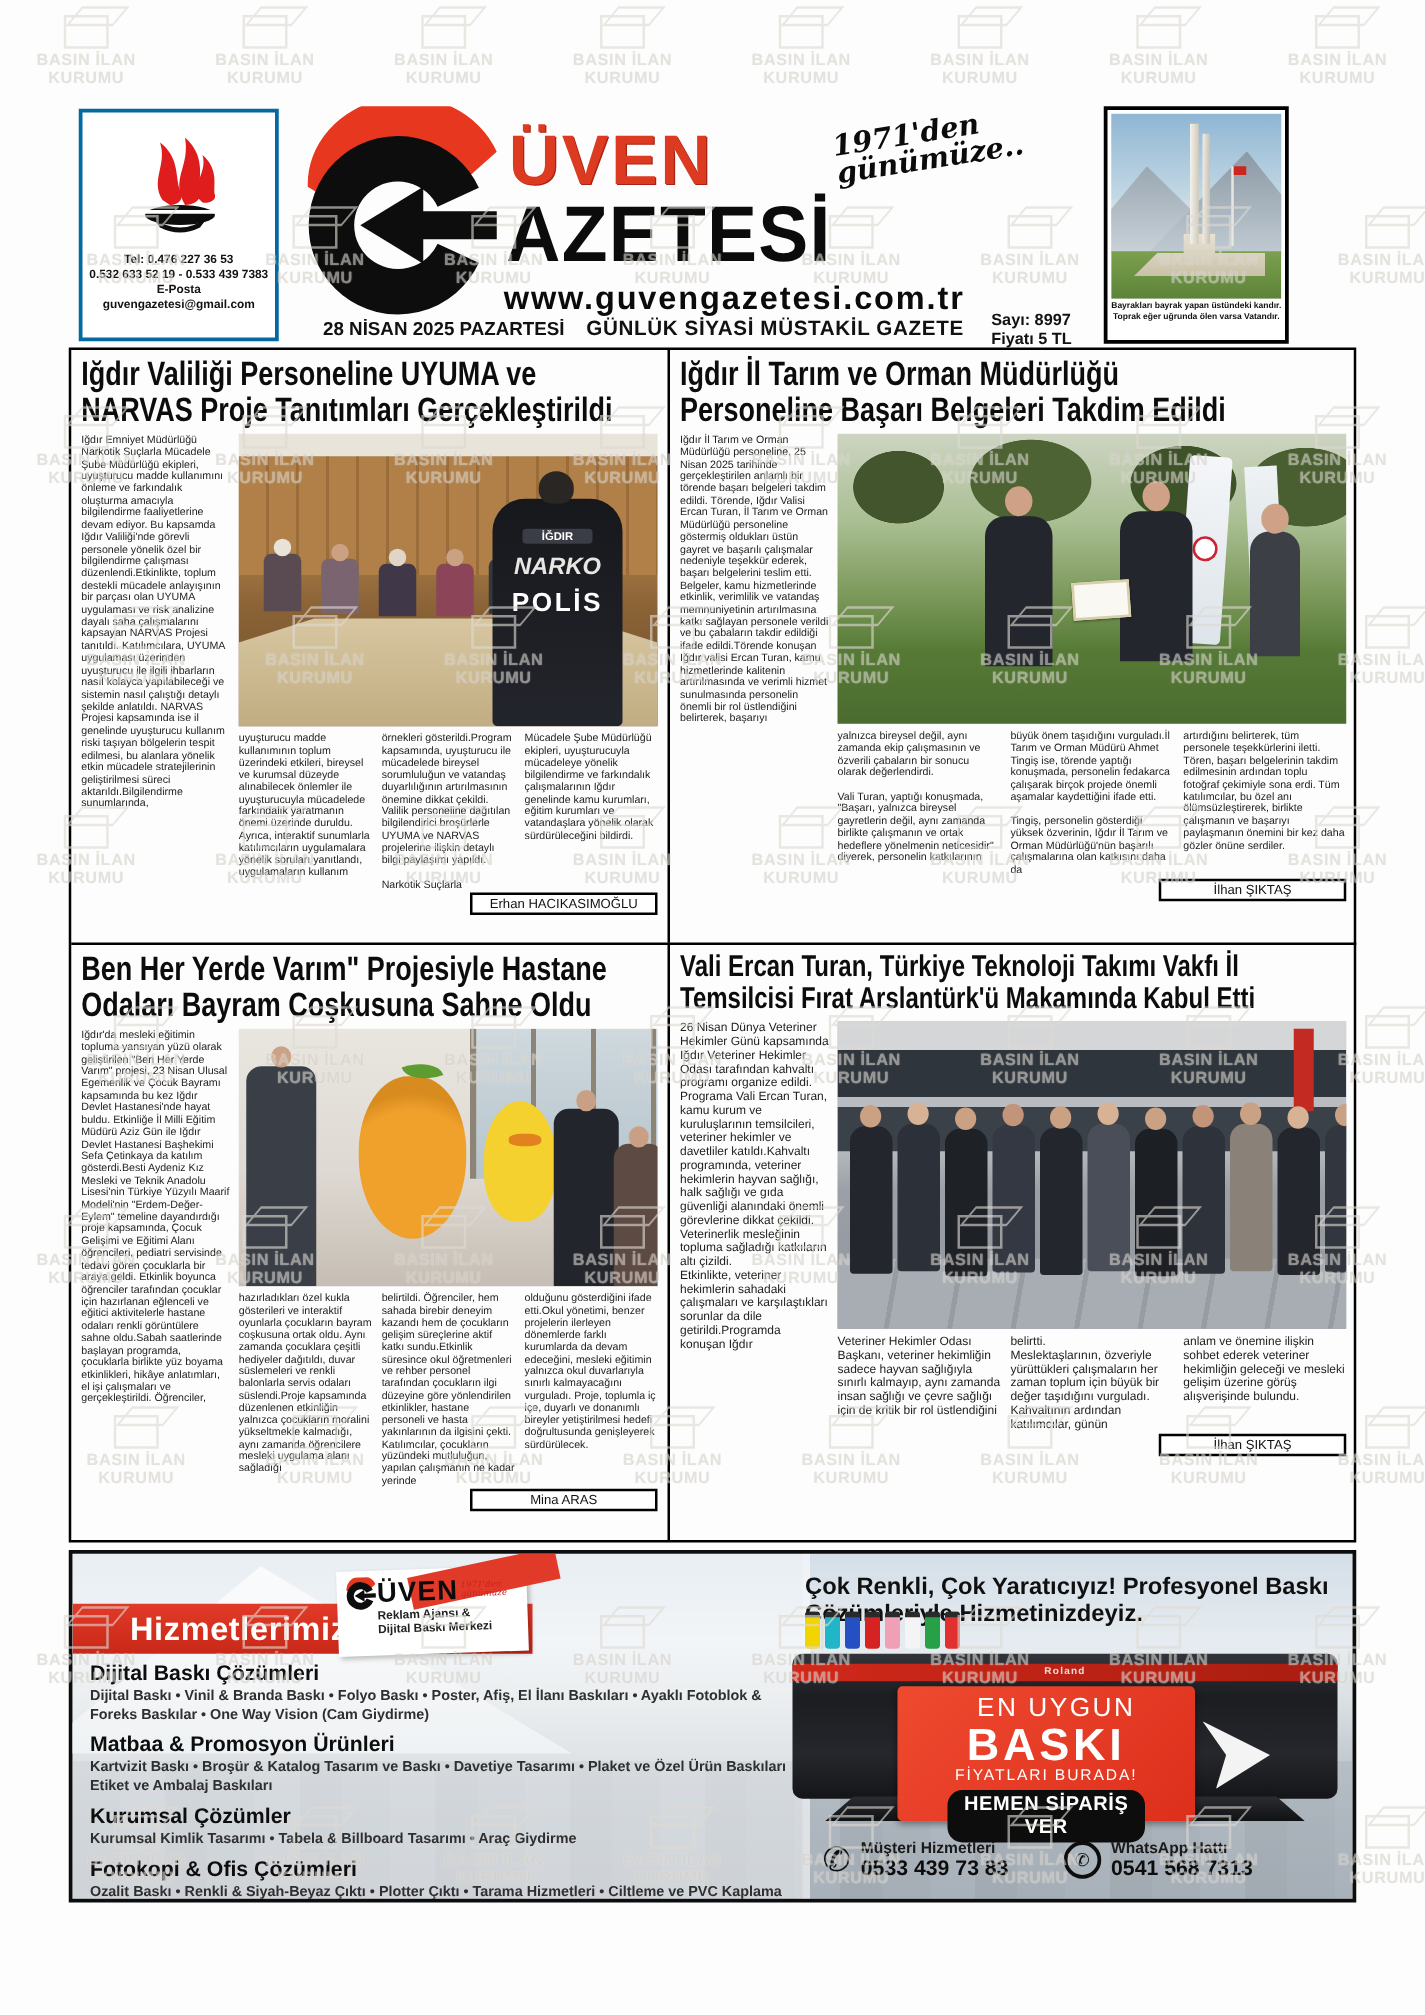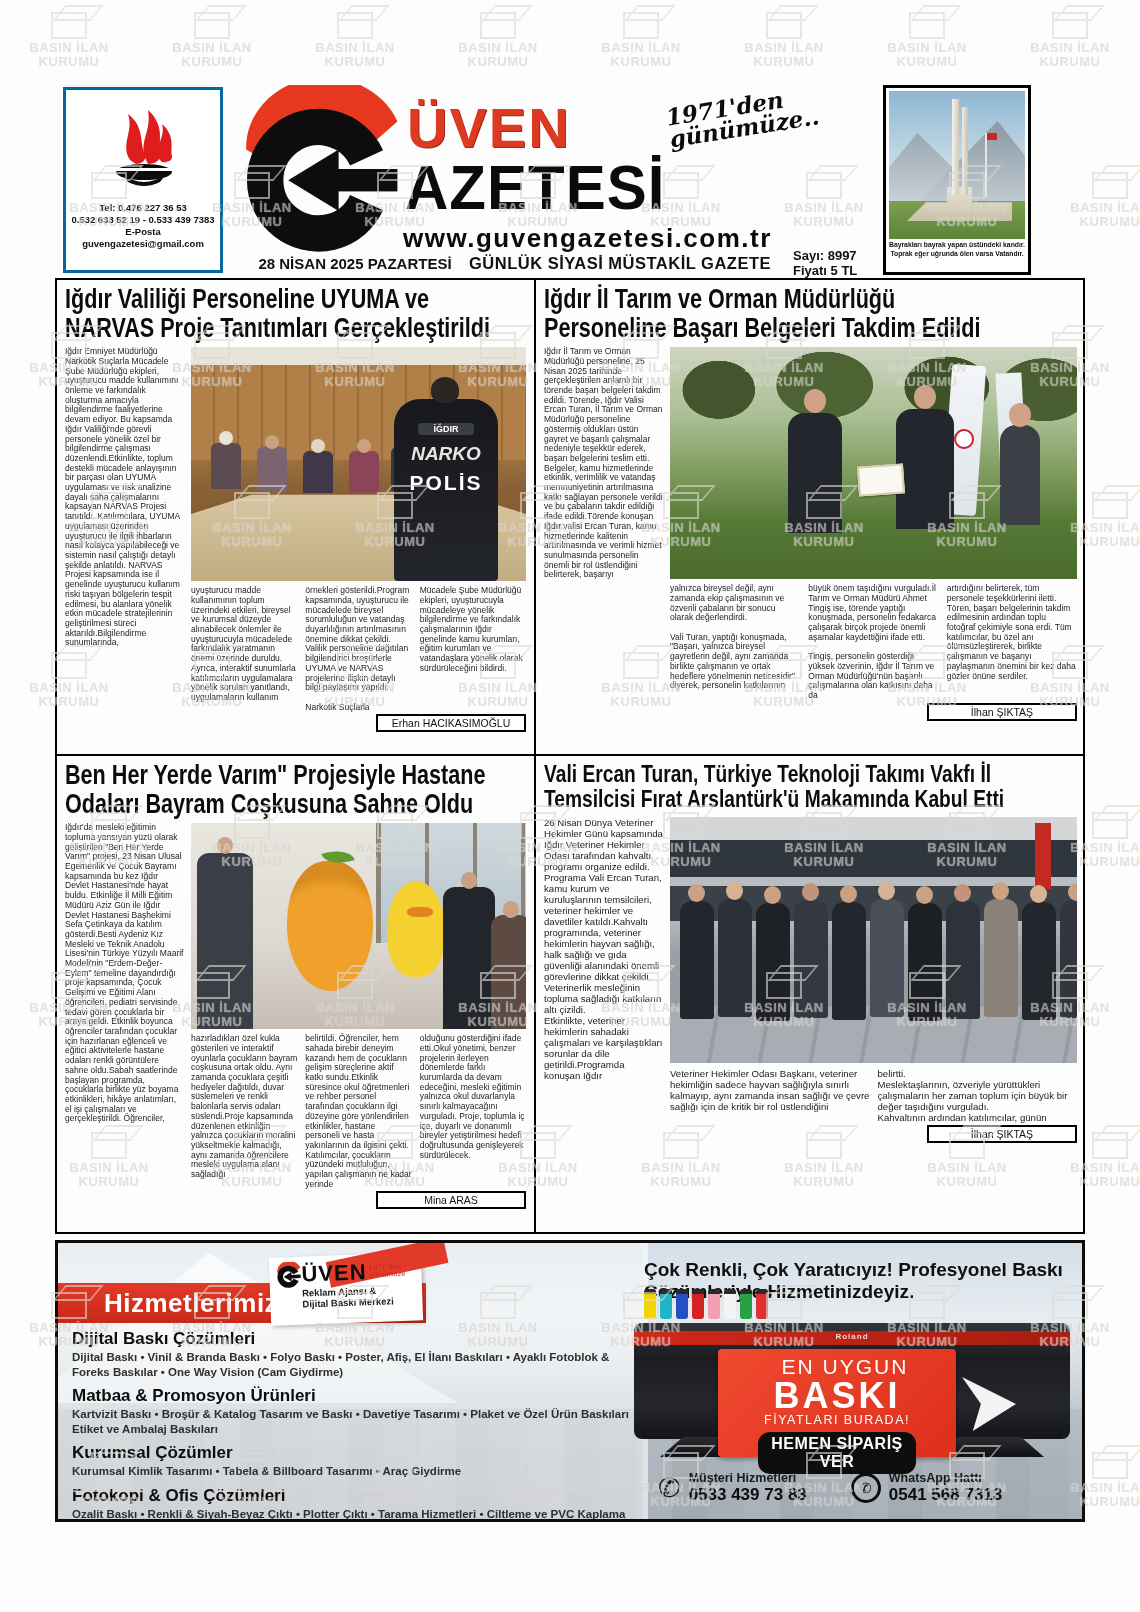--- a/index.html
+++ b/index.html
@@ -792,20 +792,21 @@
               </div>
             <div class="g-person" style="left:390px;top:83px;background:#32363e;">
                 <div class="g-head" style="left:8px;top:-17px;"></div>
               </div>
           </div>
           <div class="cols3">
             <div class="coltext fs-lg">Veteriner Hekimler Odası Başkanı, veteriner hekimliğin sadece hayvan sağlığıyla sınırlı kalmayıp, aynı zamanda insan sağlığı ve çevre sağlığı için de kritik bir rol üstlendiğini</div>
             <div class="coltext fs-lg">belirtti.
 Meslektaşlarının, özveriyle yürüttükleri çalışmaların her zaman toplum için büyük bir değer taşıdığını vurguladı.
 Kahvaltının ardından katılımcılar, günün</div>
+            <div class="coltext fs-lg">anlam ve önemine ilişkin sohbet ederek veteriner hekimliğin geleceği ve mesleki gelişim üzerine görüş alışverişinde bulundu.</div>
           </div>
           <div class="byline-wrap">
               <div class="byline">İlhan ŞIKTAŞ</div>
             </div>
         </div>
       </div>
     </div>
   </div>
 
   <div id="ad">

